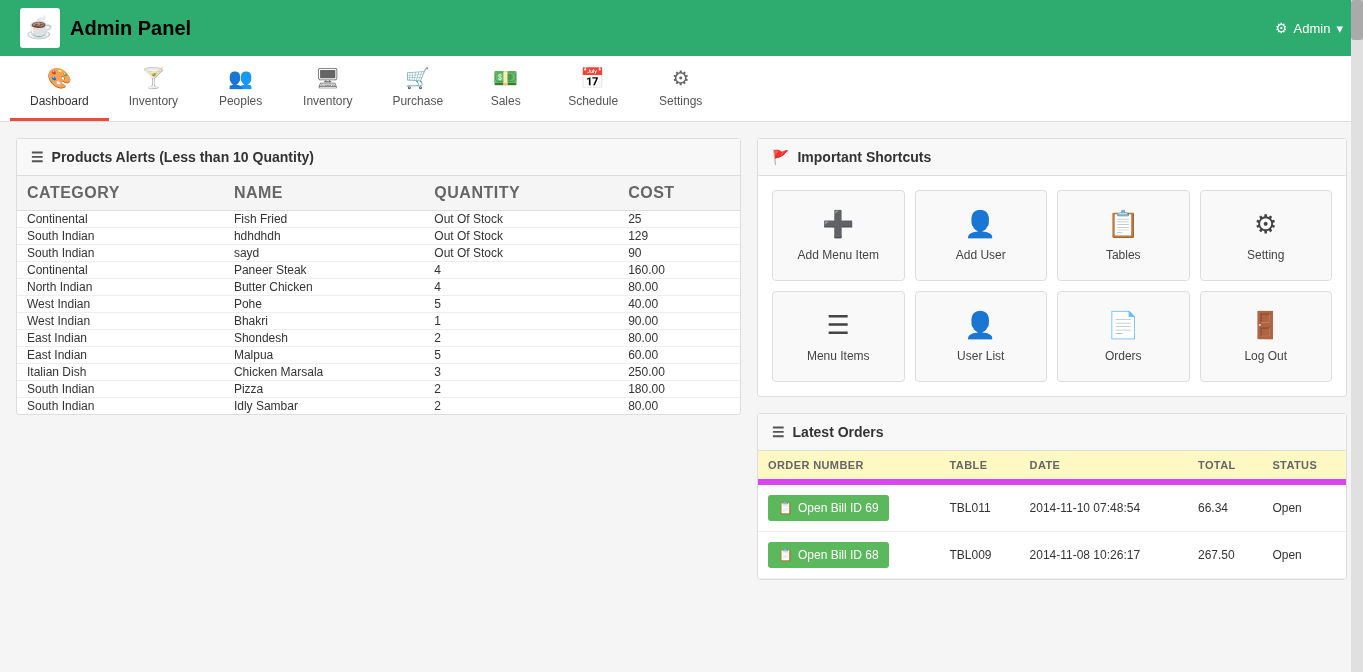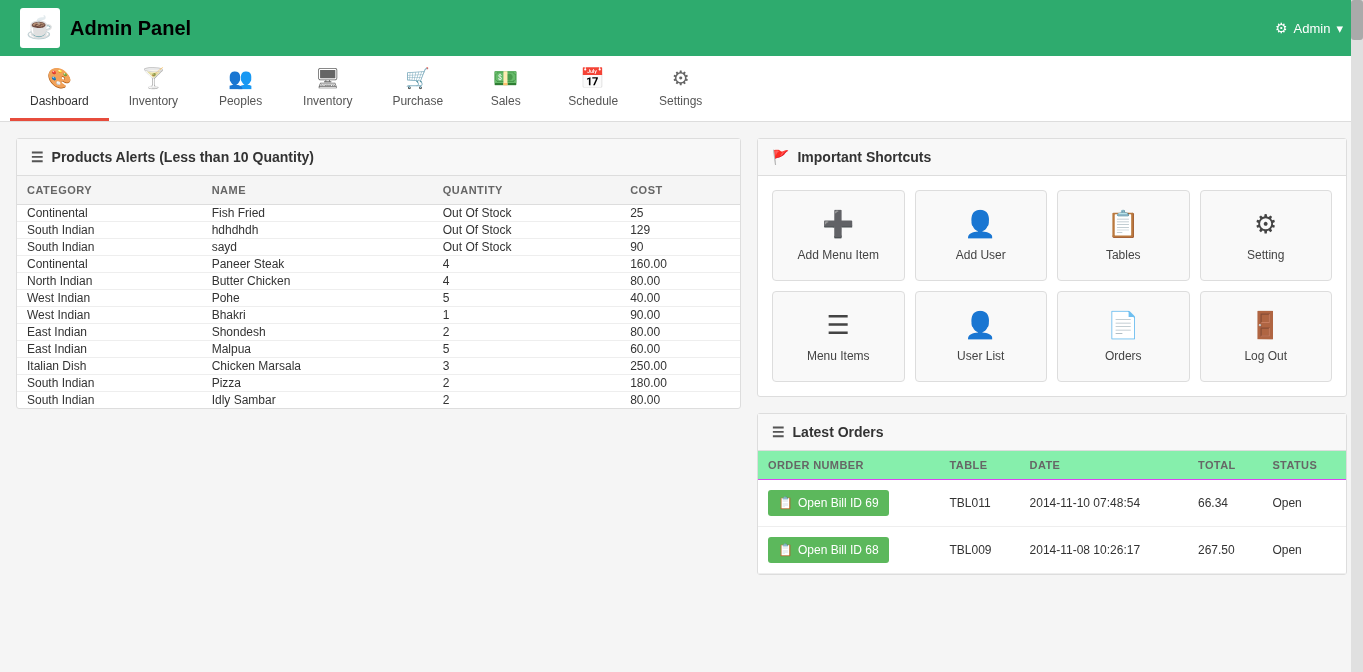--- a/index.html
+++ b/index.html
@@ -82,21 +82,21 @@
     .data-table {
       width: 100%;
       border-collapse: collapse;
     }
     .data-table thead tr {
       background: #f5f5f5;
     }
     .data-table th {
       text-align: left;
       padding: 8px 10px;
-      font-size: 11px;
+      font-size: 16px;
       color: #666;
       font-weight: bold;
       border-bottom: 1px solid #ddd;
       text-transform: uppercase;
       letter-spacing: 0.5px;
     }
     .data-table td {
       padding: 1px 10px;
       border-bottom: 1px solid #eee;
       font-size: 12px;
@@ -132,24 +132,24 @@
     .orders-table {
       width: 100%;
       border-collapse: collapse;
     }
     .orders-table th {
       text-align: left;
       padding: 8px 10px;
       font-size: 11px;
       color: #666;
       font-weight: bold;
-      border-bottom: 1px solid #d946ef;
+      border-bottom: 6px solid #d946ef;
       text-transform: uppercase;
       letter-spacing: 0.4px;
-      background: #86efac;
+      background: #fef9c3;
     }
     .orders-table td {
       padding: 10px 10px;
       border-bottom: 1px solid #eee;
       font-size: 12px;
     }
     .open-bill-btn {
       background: #5cb85c;
       color: white;
       border: none;

